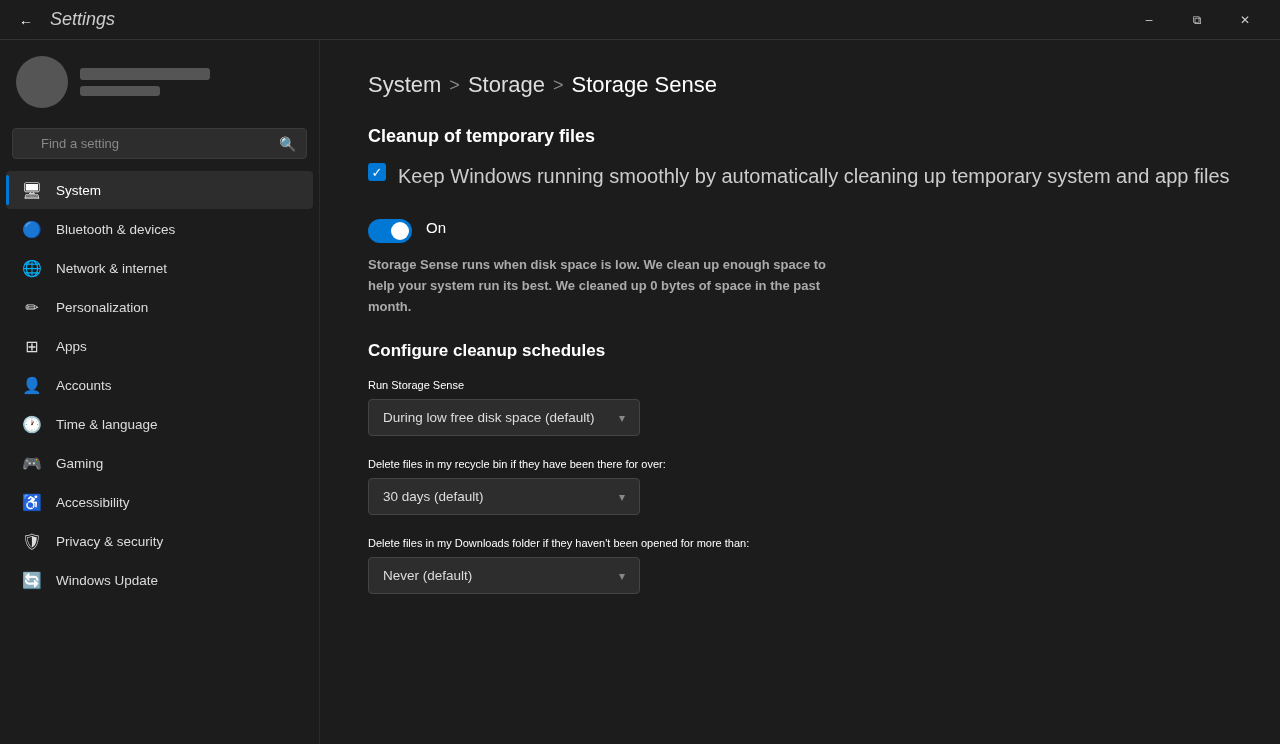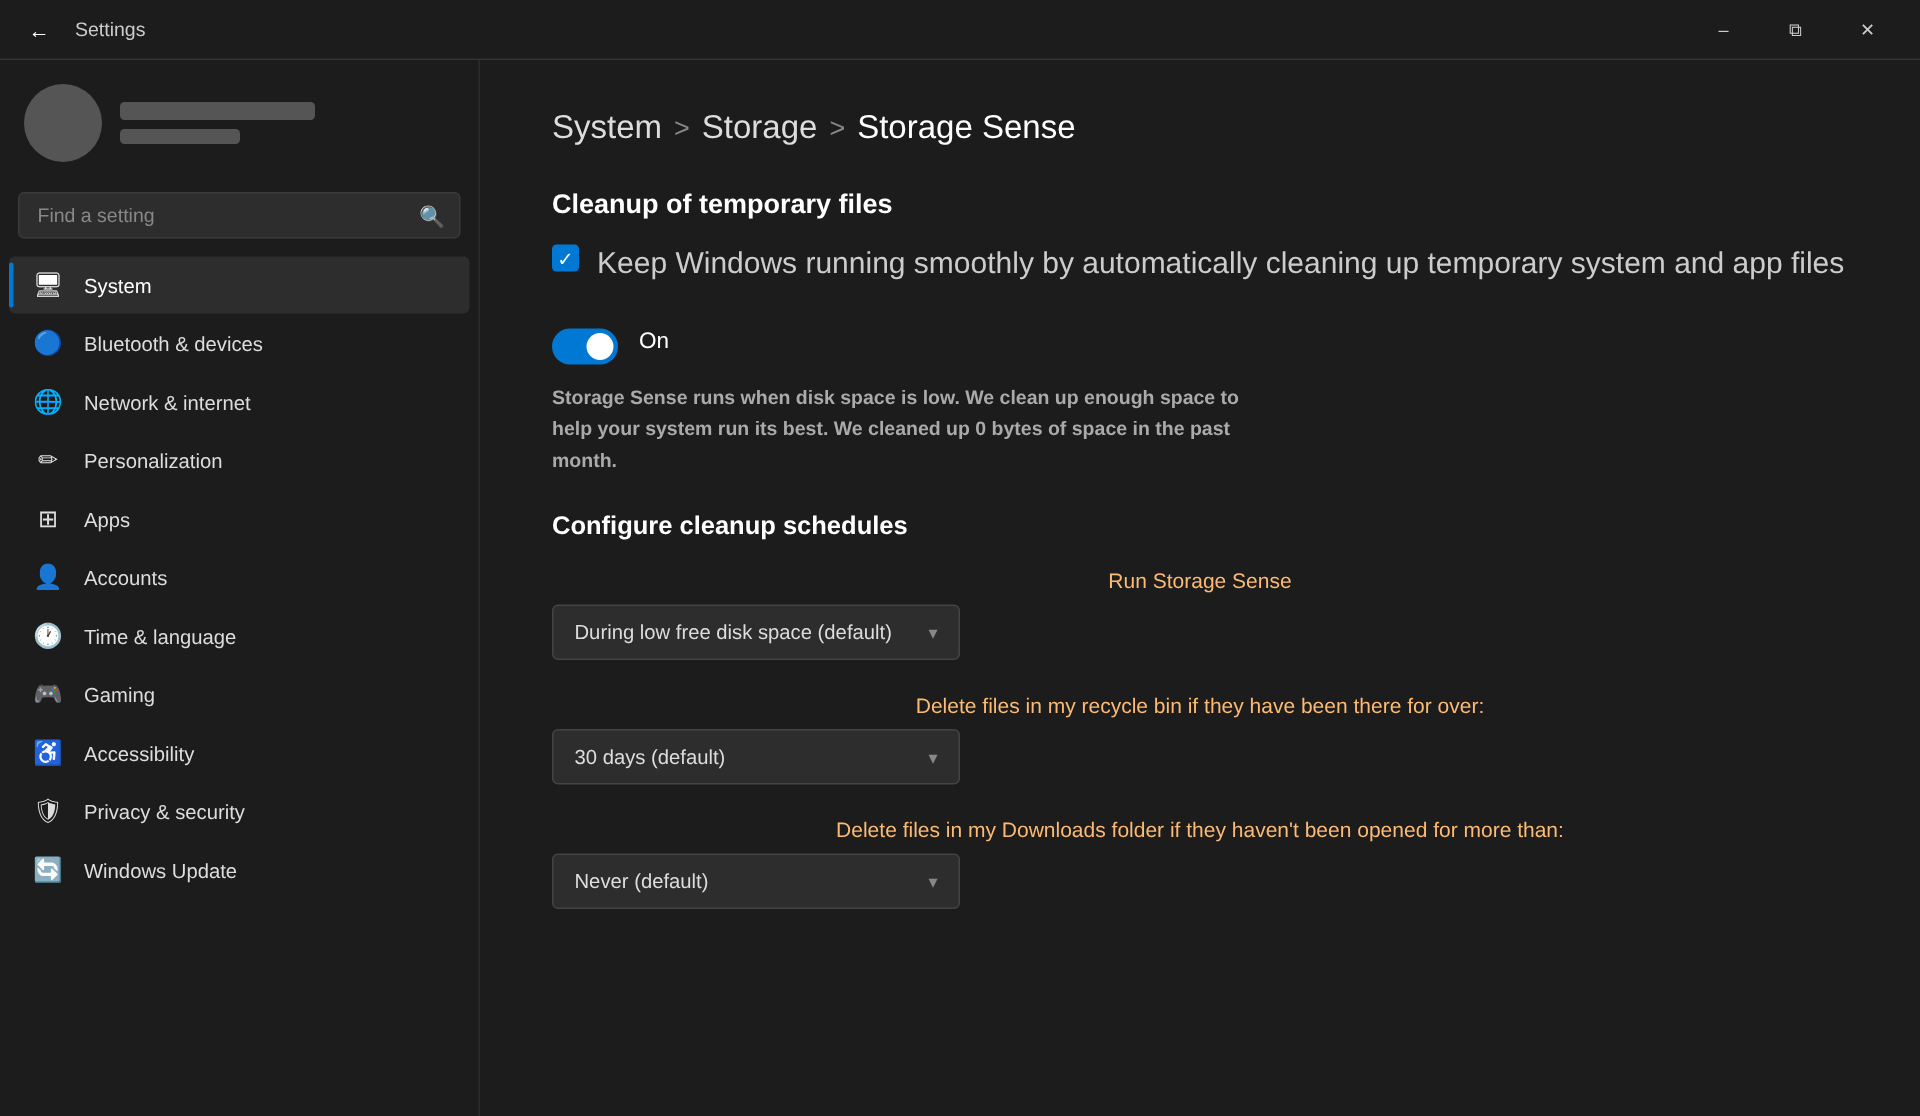--- a/index.html
+++ b/index.html
@@ -22,23 +22,24 @@
     }
     .titlebar-back {
       width: 28px; height: 28px;
       display: flex; align-items: center; justify-content: center;
       border-radius: 4px;
       cursor: pointer;
       color: #fff;
       font-size: 14px;
     }
     .titlebar-title {
-      font-size: 13px;
+      font-size: 18px;
       color: #ccc;
       flex: 1;
+      font-style: italic;
     }
     .titlebar-controls {
       display: flex; gap: 2px;
     }
     .titlebar-btn {
       width: 46px; height: 32px;
       display: flex; align-items: center; justify-content: center;
       cursor: pointer;
       font-size: 12px;
       color: #ccc;
@@ -91,21 +92,21 @@
     .search-box {
       margin: 8px 12px 12px 12px;
       position: relative;
     }
     .search-input {
       width: 100%;
       background: #2d2d2d;
       border: 1px solid #3a3a3a;
       border-radius: 4px;
       color: #ccc;
-      padding: 7px 36px 7px 12px;
+      padding: 7px 36px 7px 28px;
       font-size: 13px;
       outline: none;
     }
     .search-input::placeholder { color: #888; }
     .search-icon-wrap {
       position: absolute;
       right: 10px; top: 50%;
       transform: translateY(-50%);
       color: #888;
       font-size: 14px;
@@ -225,24 +226,23 @@
     }
 
     .subsection-title {
       font-size: 17px;
       font-weight: 600;
       margin-bottom: 18px;
       color: #fff;
     }
 
     .field-label {
-      font-size: 14px;
-      color: #fdba74;
+      font-size: 11px;
+      color: #ffffff;
       margin-bottom: 8px;
-      text-align: center;
     }
     .dropdown {
       display: flex;
       align-items: center;
       justify-content: space-between;
       background: #2d2d2d;
       border: 1px solid #444;
       border-radius: 4px;
       padding: 10px 14px;
       font-size: 13.5px;

